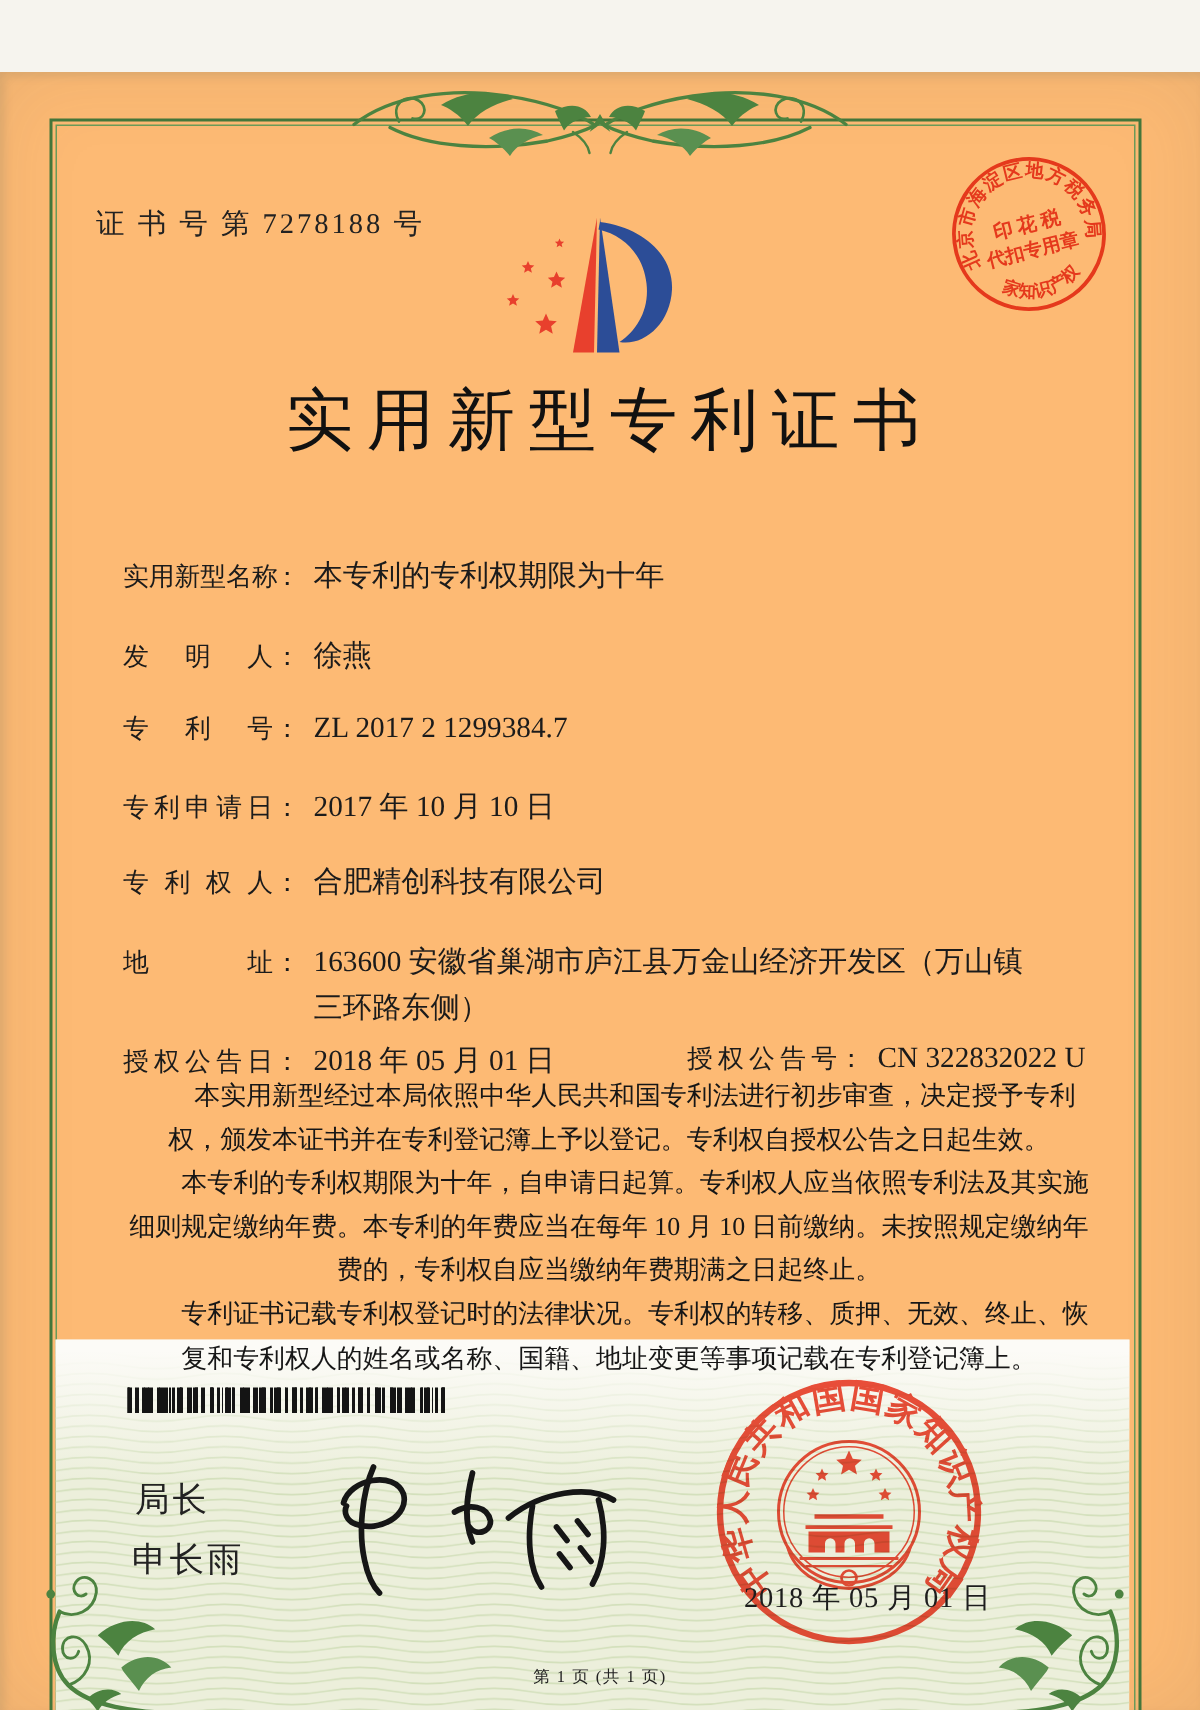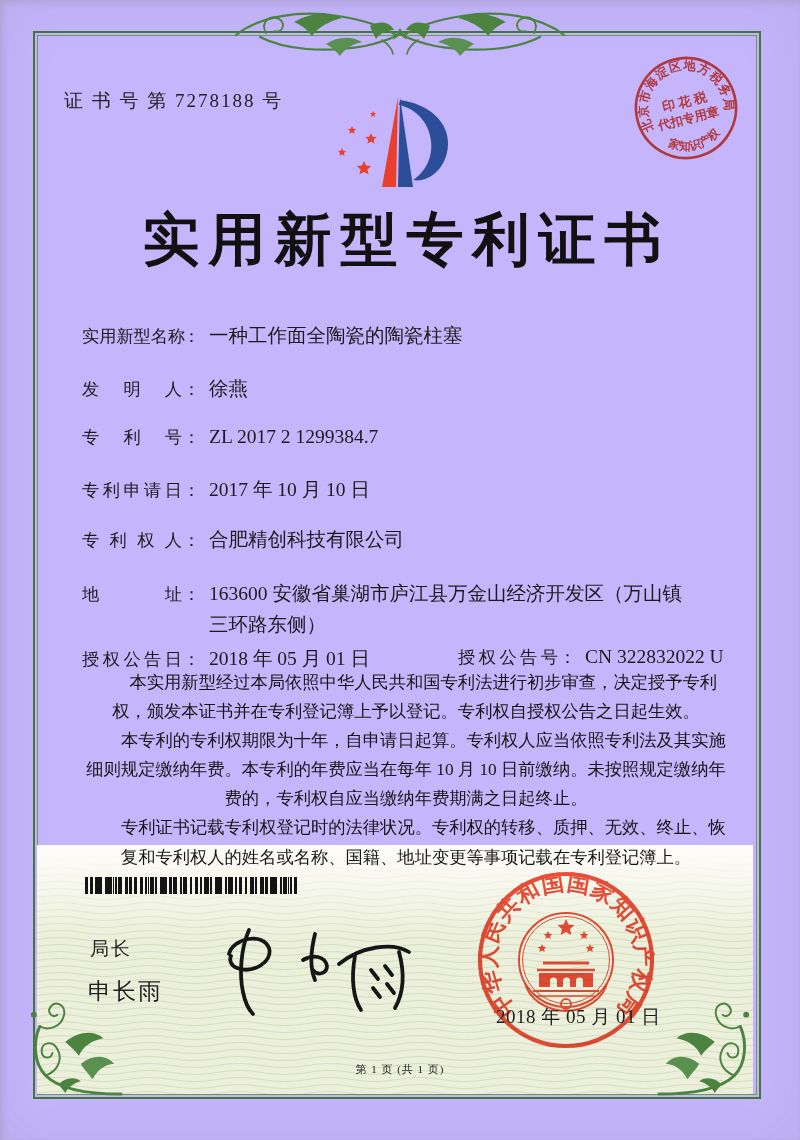--- a/index.html
+++ b/index.html
@@ -1,42 +1,42 @@
 <!DOCTYPE html>
 <html><head>
 <meta charset="utf-8">
 <style>
   html,body{margin:0;padding:0;width:800px;height:1140px;overflow:hidden;}
   body{background:#f6f4ee;font-family:"Liberation Serif","DejaVu Serif",serif;}
-  .paper{position:absolute;inset:0;background:#c4b5fd;box-shadow:inset 0 0 55px rgba(90,85,70,.10), inset 3px 3px 6px rgba(120,115,100,.18);}
+  .paper{position:absolute;inset:0;background:#fdba74;box-shadow:inset 0 0 55px rgba(90,85,70,.10), inset 3px 3px 6px rgba(120,115,100,.18);margin-top:48px;}
   .abs{position:absolute;}
   
   .frame{position:absolute;left:33px;top:31px;width:724px;height:1064px;border:2.5px solid #44763a;}
   .frame::after{content:"";position:absolute;inset:2px;border:1px solid #6a9a58;}
   
   .guilloche{position:absolute;left:37px;top:845px;width:716px;height:249px;z-index:1;}
   .guilloche-fade{position:absolute;left:37px;top:845px;width:716px;height:95px;z-index:1;
     background:linear-gradient(#fcfbf7 8%,rgba(252,251,247,0));}
   
   .cert-no{left:64px;top:88px;font-size:19px;color:#222;letter-spacing:2px;z-index:3;}
-  .title{left:0;right:0;top:202px;text-align:center;font-size:57px;font-weight:bold;color:#111;
+  .title{left:0;right:0;top:202px;text-align:center;font-size:45px;font-weight:normal;color:#111;
     letter-spacing:9px;padding-left:13px;z-index:3;}
   .frow{position:absolute;left:82px;display:flex;align-items:baseline;z-index:3;color:#1b1b1b;}
   .flabel{display:inline-flex;justify-content:space-between;width:100px;font-size:17.2px;}
   .fcolon{font-size:17px;margin-left:1px;}
   .fvalue{font-size:19.5px;margin-left:9px;white-space:nowrap;}
   .fvalue .vline{display:block;line-height:31px;}
   .paras{position:absolute;left:82px;top:668px;width:648px;z-index:3;color:#161616;text-align:center;}
   .paras p{margin:0;font-size:17.3px;line-height:29.1px;text-indent:2em;}
   .barcode{left:85px;top:877px;width:212px;height:17px;z-index:3;
     background-image:
       repeating-linear-gradient(90deg,#141414 0 2px,transparent 2px 5px),
       repeating-linear-gradient(90deg,#141414 0 1px,transparent 1px 7px),
       repeating-linear-gradient(90deg,#141414 0 3px,transparent 3px 11px);}
-  .sig-title{left:90px;top:936px;font-size:19px;font-family:Liberation Sans, sans-serif;color:#222;z-index:3;letter-spacing:2px;}
+  .sig-title{left:90px;top:936px;font-size:23px;font-family:Liberation Sans, sans-serif;color:#222;z-index:3;letter-spacing:2px;}
   .sig-name{left:88px;top:976px;font-size:23px;font-family:"Liberation Sans","DejaVu Sans",sans-serif;color:#222;z-index:3;letter-spacing:2px;}
   .signature-svg{left:215px;top:912px;z-index:3;}
   .stamp-tax{left:626px;top:48px;z-index:4;transform:rotate(-14deg);mix-blend-mode:multiply;opacity:.93;}
   .stamp-office{left:471px;top:865px;z-index:4;mix-blend-mode:multiply;opacity:.95;}
   .stamp-date{left:496px;top:1004px;font-size:19px;color:#1d1d1d;z-index:5;letter-spacing:.5px;}
   .footer{left:0;right:0;top:1062px;text-align:center;font-size:11px;color:#222;z-index:3;letter-spacing:1px;}
   .ornament-top{left:230px;top:6px;z-index:2;}
   .corner-bl{left:26px;top:999px;z-index:2;}
   .corner-br{left:656px;top:999px;z-index:2;transform:scaleX(-1);}
   .logo{left:330px;top:90px;z-index:3;}
@@ -134,21 +134,21 @@
   <div class="frow" style="top:322px">
     <span class="flabel">
         <span>实</span>
         <span>用</span>
         <span>新</span>
         <span>型</span>
         <span>名</span>
         <span>称</span>
       </span>
       <span class="fcolon">：</span>
-    <span class="fvalue">一种工作面全陶瓷的陶瓷柱塞</span>
+    <span class="fvalue">本专利的专利权期限为十年</span>
   </div>
   <div class="frow" style="top:375px">
     <span class="flabel">
         <span>发</span>
         <span>明</span>
         <span>人</span>
       </span>
       <span class="fcolon">：</span>
     <span class="fvalue">徐燕</span>
   </div>

